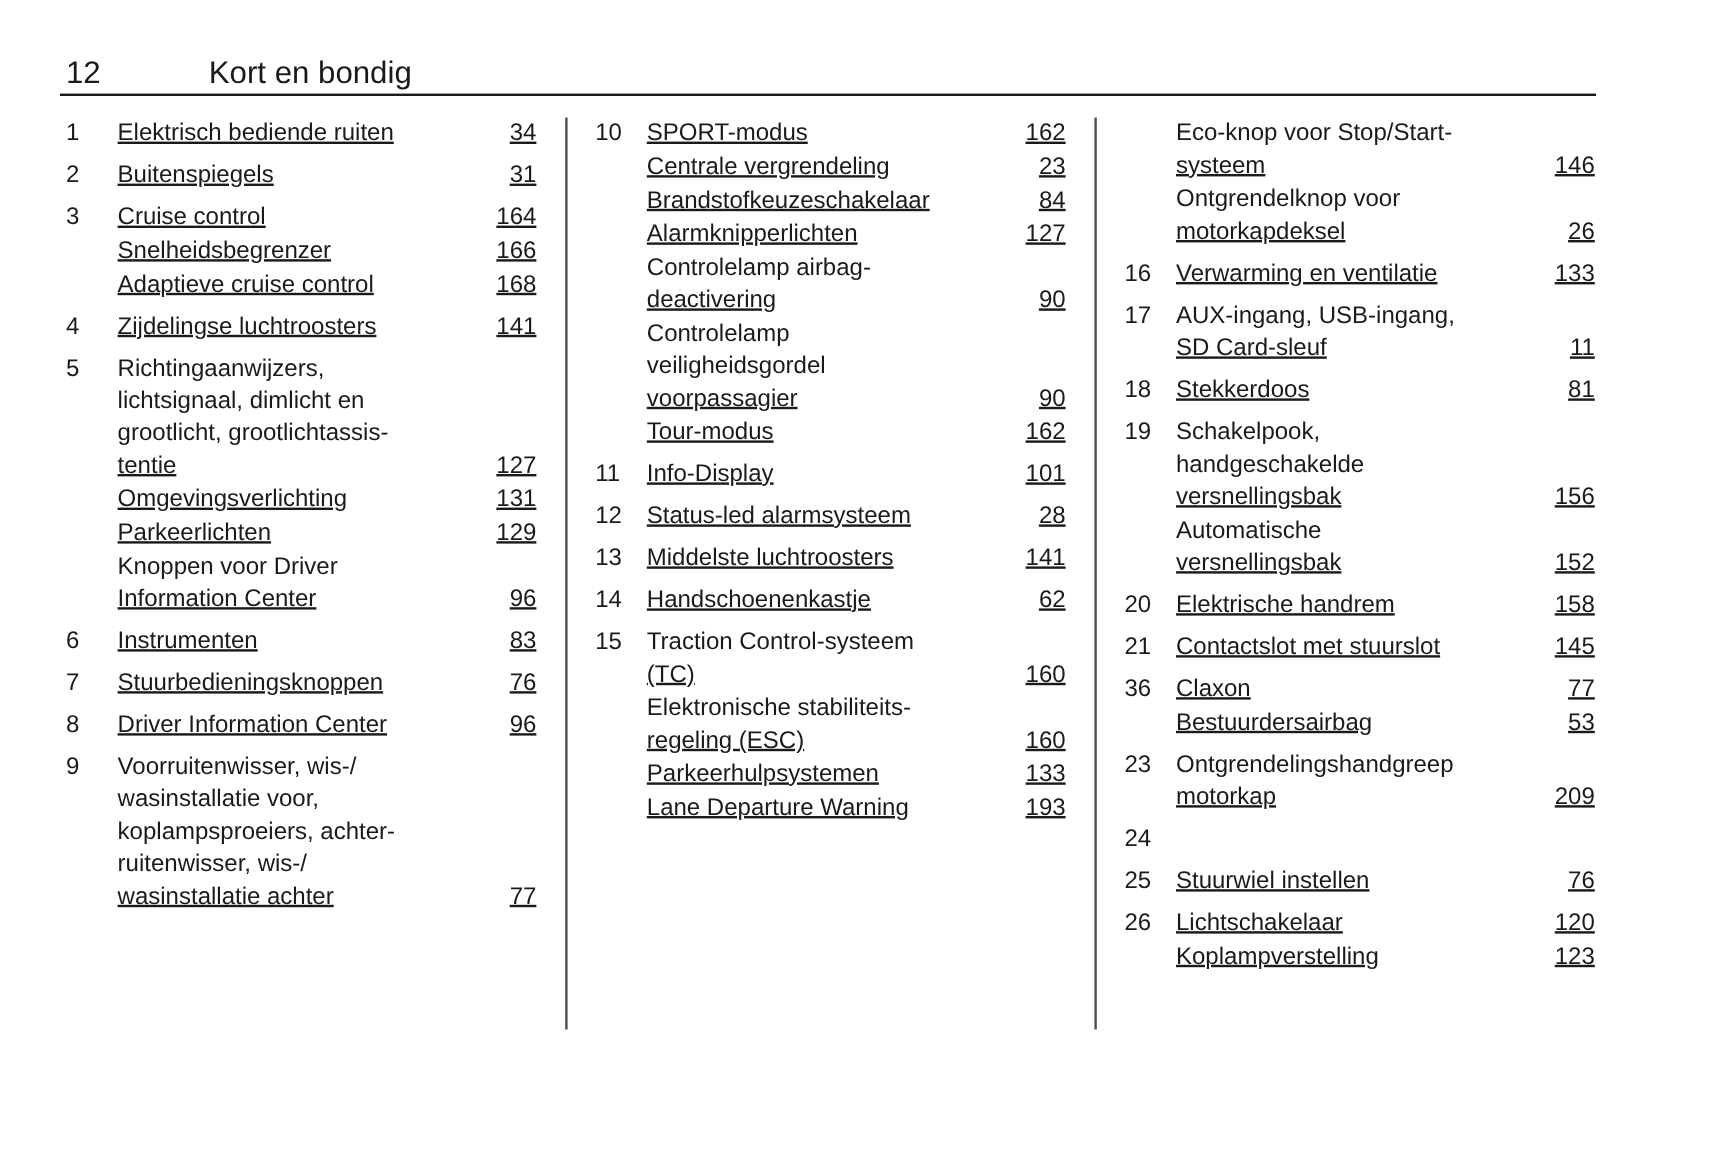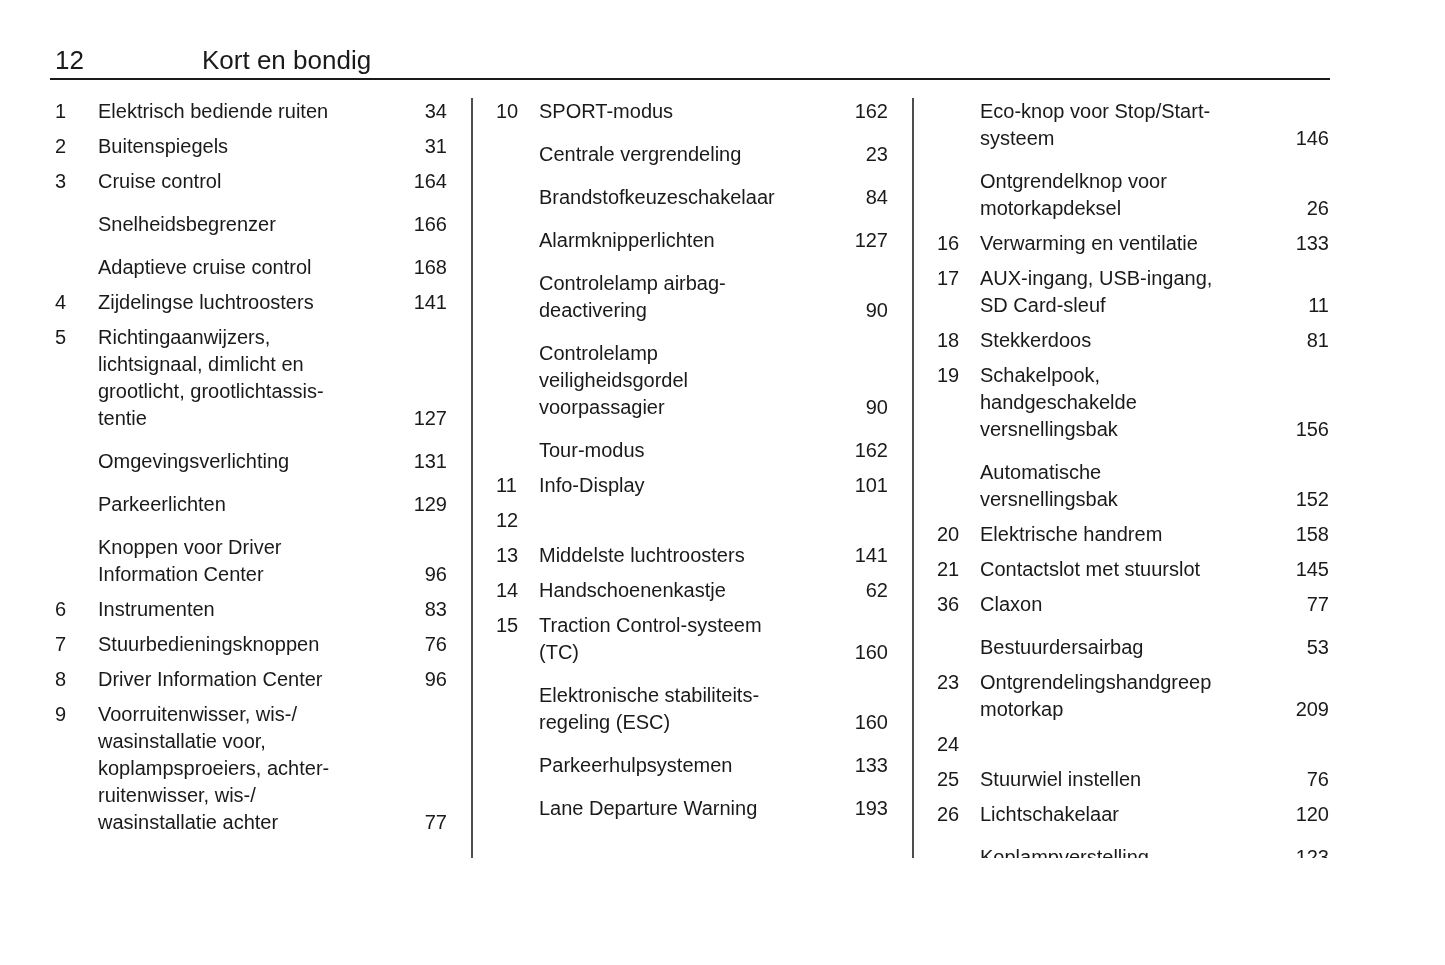--- a/index.html
+++ b/index.html
@@ -18,33 +18,33 @@
   
   .header{
     display:flex;align-items:baseline;
     margin:44px 115px 0 50px;
     line-height:32px;
     padding-bottom:2px;
     border-bottom:2px solid var(--ink);
     font-size:26px;
   }
   .hnum{width:119px;flex:none;padding-left:5px;}
-  .htitle{flex:1;margin-left:28px;}
+  .htitle{flex:1;}
   
   .columns{display:flex;align-items:flex-start;margin:18px 0 0 55px;}
   .col{width:392px;flex:none;font-size:20px;line-height:27px;}
   .divider{width:2px;height:820px;flex:none;background:var(--divider);margin:0 23px 0 24px;}
   
   .entry{display:flex;margin-top:8px;}
-  .entry.sub{margin-top:16px;}
+  .entry.sub{margin-top:1px;}
   .col .entry:first-child{margin-top:0;}
   .num{width:43px;flex:none;white-space:pre;}
   .body{flex:1;min-width:0;}
   .line{white-space:pre;}
-  .line.last{display:flex;align-items:flex-start;}
+  .line.last{display:flex;align-items:flex-start;text-decoration:underline;}
   .txt{white-space:pre;flex:none;}
   .leader{
     flex:1 1 auto;
     margin:0 5px 0 6px;
     background-image:radial-gradient(circle,var(--ink) 1.2px,rgba(0,0,0,0) 1.5px);
     background-size:7.8px 4px;
     background-repeat:repeat-x;
     background-position:0 calc(100% - 4px);
   }
   .pg{flex:none;white-space:pre;}
@@ -200,20 +200,23 @@
           </div>
         </div>
         <div class="entry">
           <span class="num">11</span>
           <div class="body">
             <div class="line last"><span class="txt">Info-Display</span><span class="leader"></span><span class="pg">101</span></div>
           </div>
         </div>
         <div class="entry">
           <span class="num">12</span>
+          <div class="body">
+            <div class="line last"><span class="txt">Status-led alarmsysteem</span><span class="leader"></span><span class="pg">28</span></div>
+          </div>
         </div>
         <div class="entry">
           <span class="num">13</span>
           <div class="body">
             <div class="line last"><span class="txt">Middelste luchtroosters</span><span class="leader"></span><span class="pg">141</span></div>
           </div>
         </div>
         <div class="entry">
           <span class="num">14</span>
           <div class="body">

